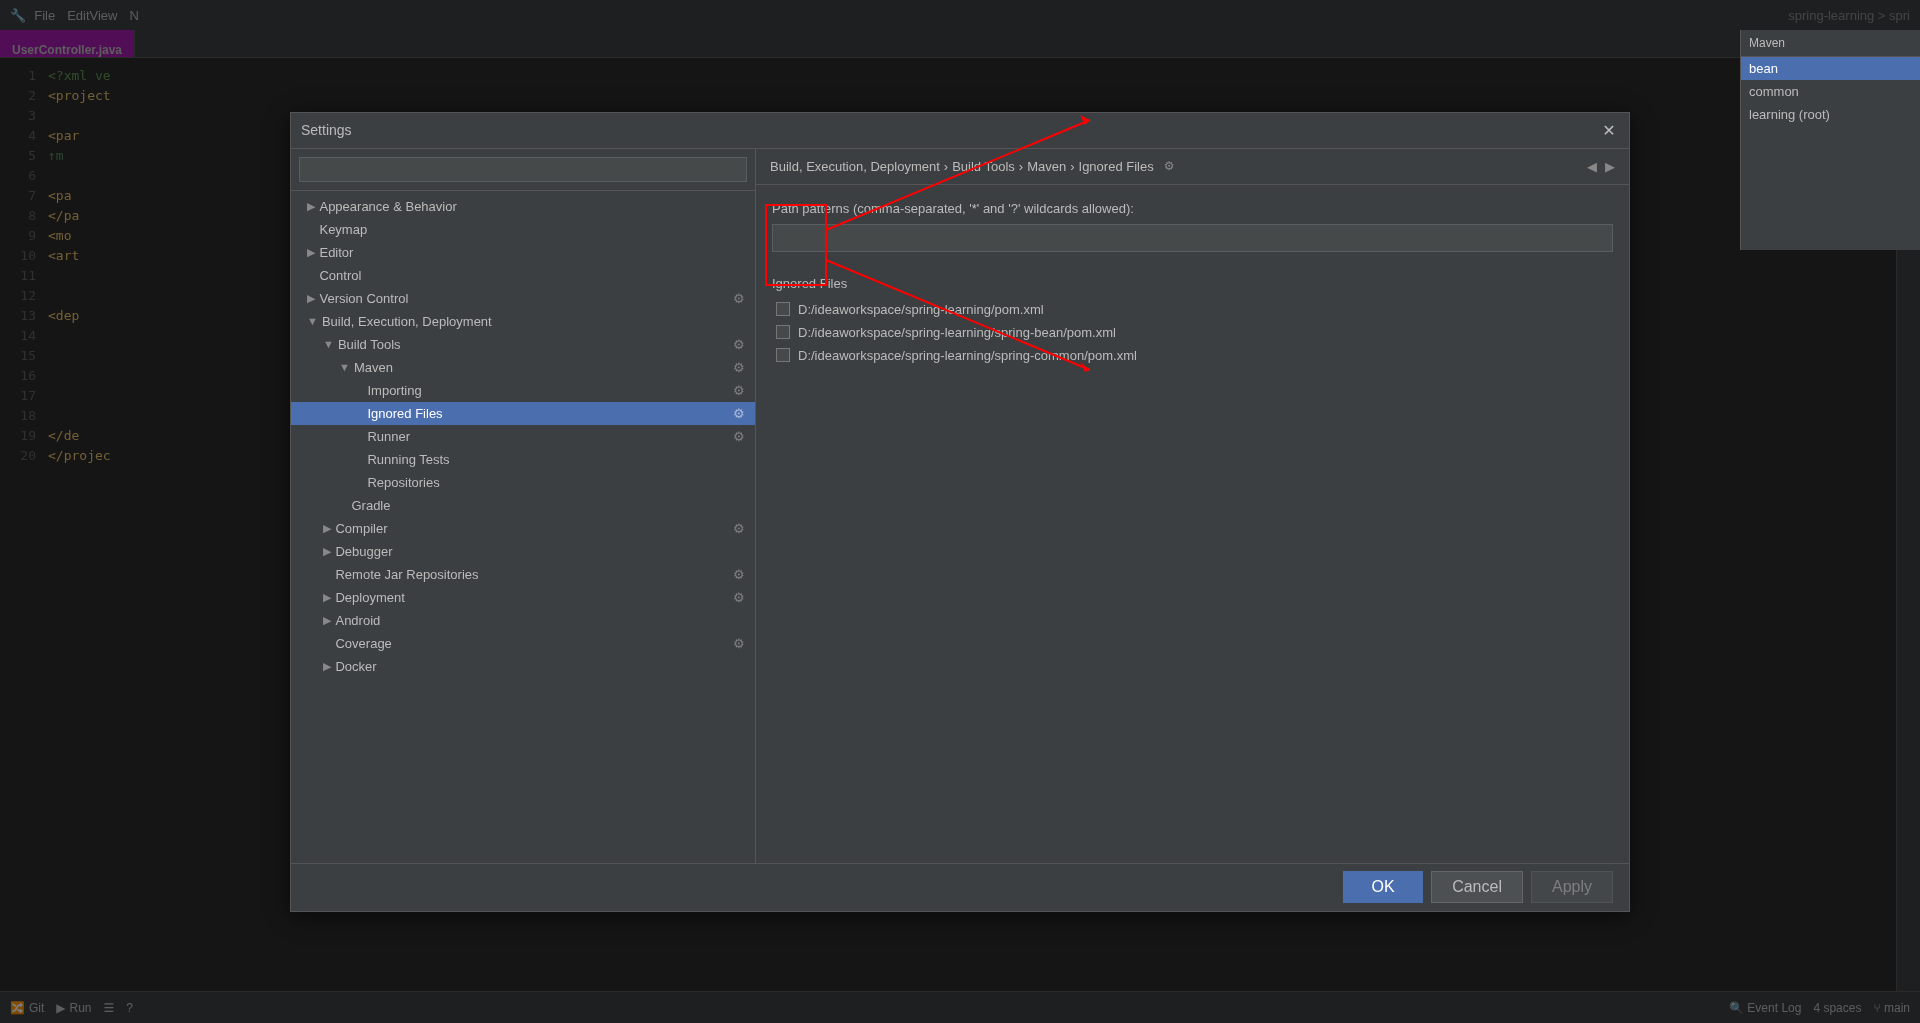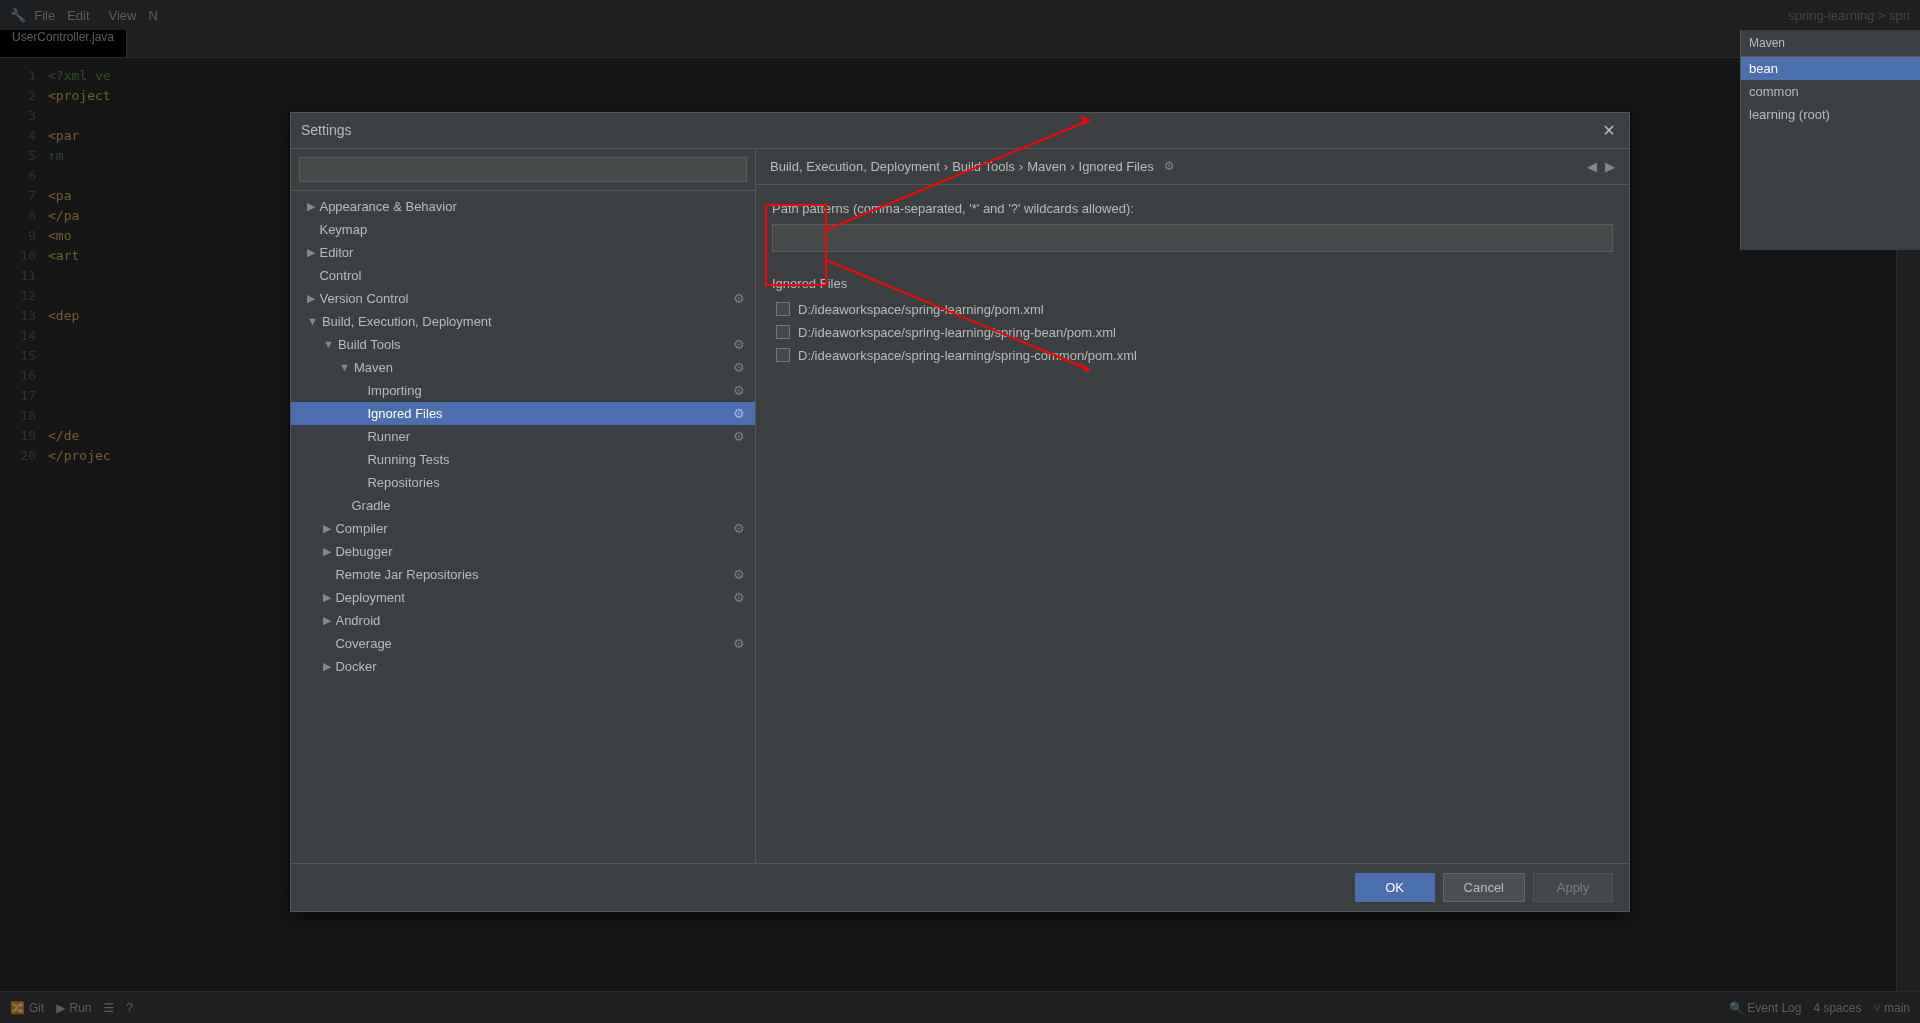--- a/index.html
+++ b/index.html
@@ -224,21 +224,21 @@
       align-items: center;
       justify-content: flex-end;
       padding: 0 16px;
       gap: 8px;
       border-top: 1px solid #555;
       background: #3c3f41;
     }
 
     .btn {
       padding: 6px 20px;
-      font-size: 13px;
+      font-size: 16px;
       cursor: pointer;
       border: 1px solid #666;
       background: #4c5052;
       color: #bbbbbb;
       min-width: 80px;
     }
 
     .btn-primary {
       background: #4b6eaf;
       border-color: #4b6eaf;
@@ -349,32 +349,32 @@
     }
   </style>
 </head>
 <body>
 
 <div class="ide-background">
 
   <div class="ide-titlebar">
     <span style="margin-right:8px;">🔧</span>
     <span style="margin-right:12px;">File</span>
-    <span style="margin-right:19px;">Edit</span>
+    <span style="margin-right:0;">Edit</span>
     <span style="margin-right:12px;">View</span>
     <span style="margin-right:12px;">N</span>
     <span style="margin-left:auto; color:#888;">spring-learning &gt; spri</span>
   </div>
 
   <div class="ide-content">
 
     <div style="flex:1; display:flex; flex-direction:column; background:#2b2b2b;">
 
       <div style="height:28px; background:#3c3f41; display:flex; align-items:center; border-bottom:1px solid #555;">
-        <div style="padding:0 12px; height:100%; display:flex; align-items:flex-start; background:#000000; border-right:1px solid #555; color:#bbbbbb; font-size:12px;">
+        <div style="padding:0 12px; height:100%; display:flex; align-items:flex-end; background:#a21caf; border-right:1px solid #555; color:#bbbbbb; font-size:12px;font-weight:bold;">
           <span>UserController.java</span>
         </div>
       </div>
 
       <div class="ide-editor">
         <div class="ide-line">
             <span class="line-num">1</span>
             <span class="line-content xml-pi">&lt;?xml ve</span>
           </div>
         <div class="ide-line">

